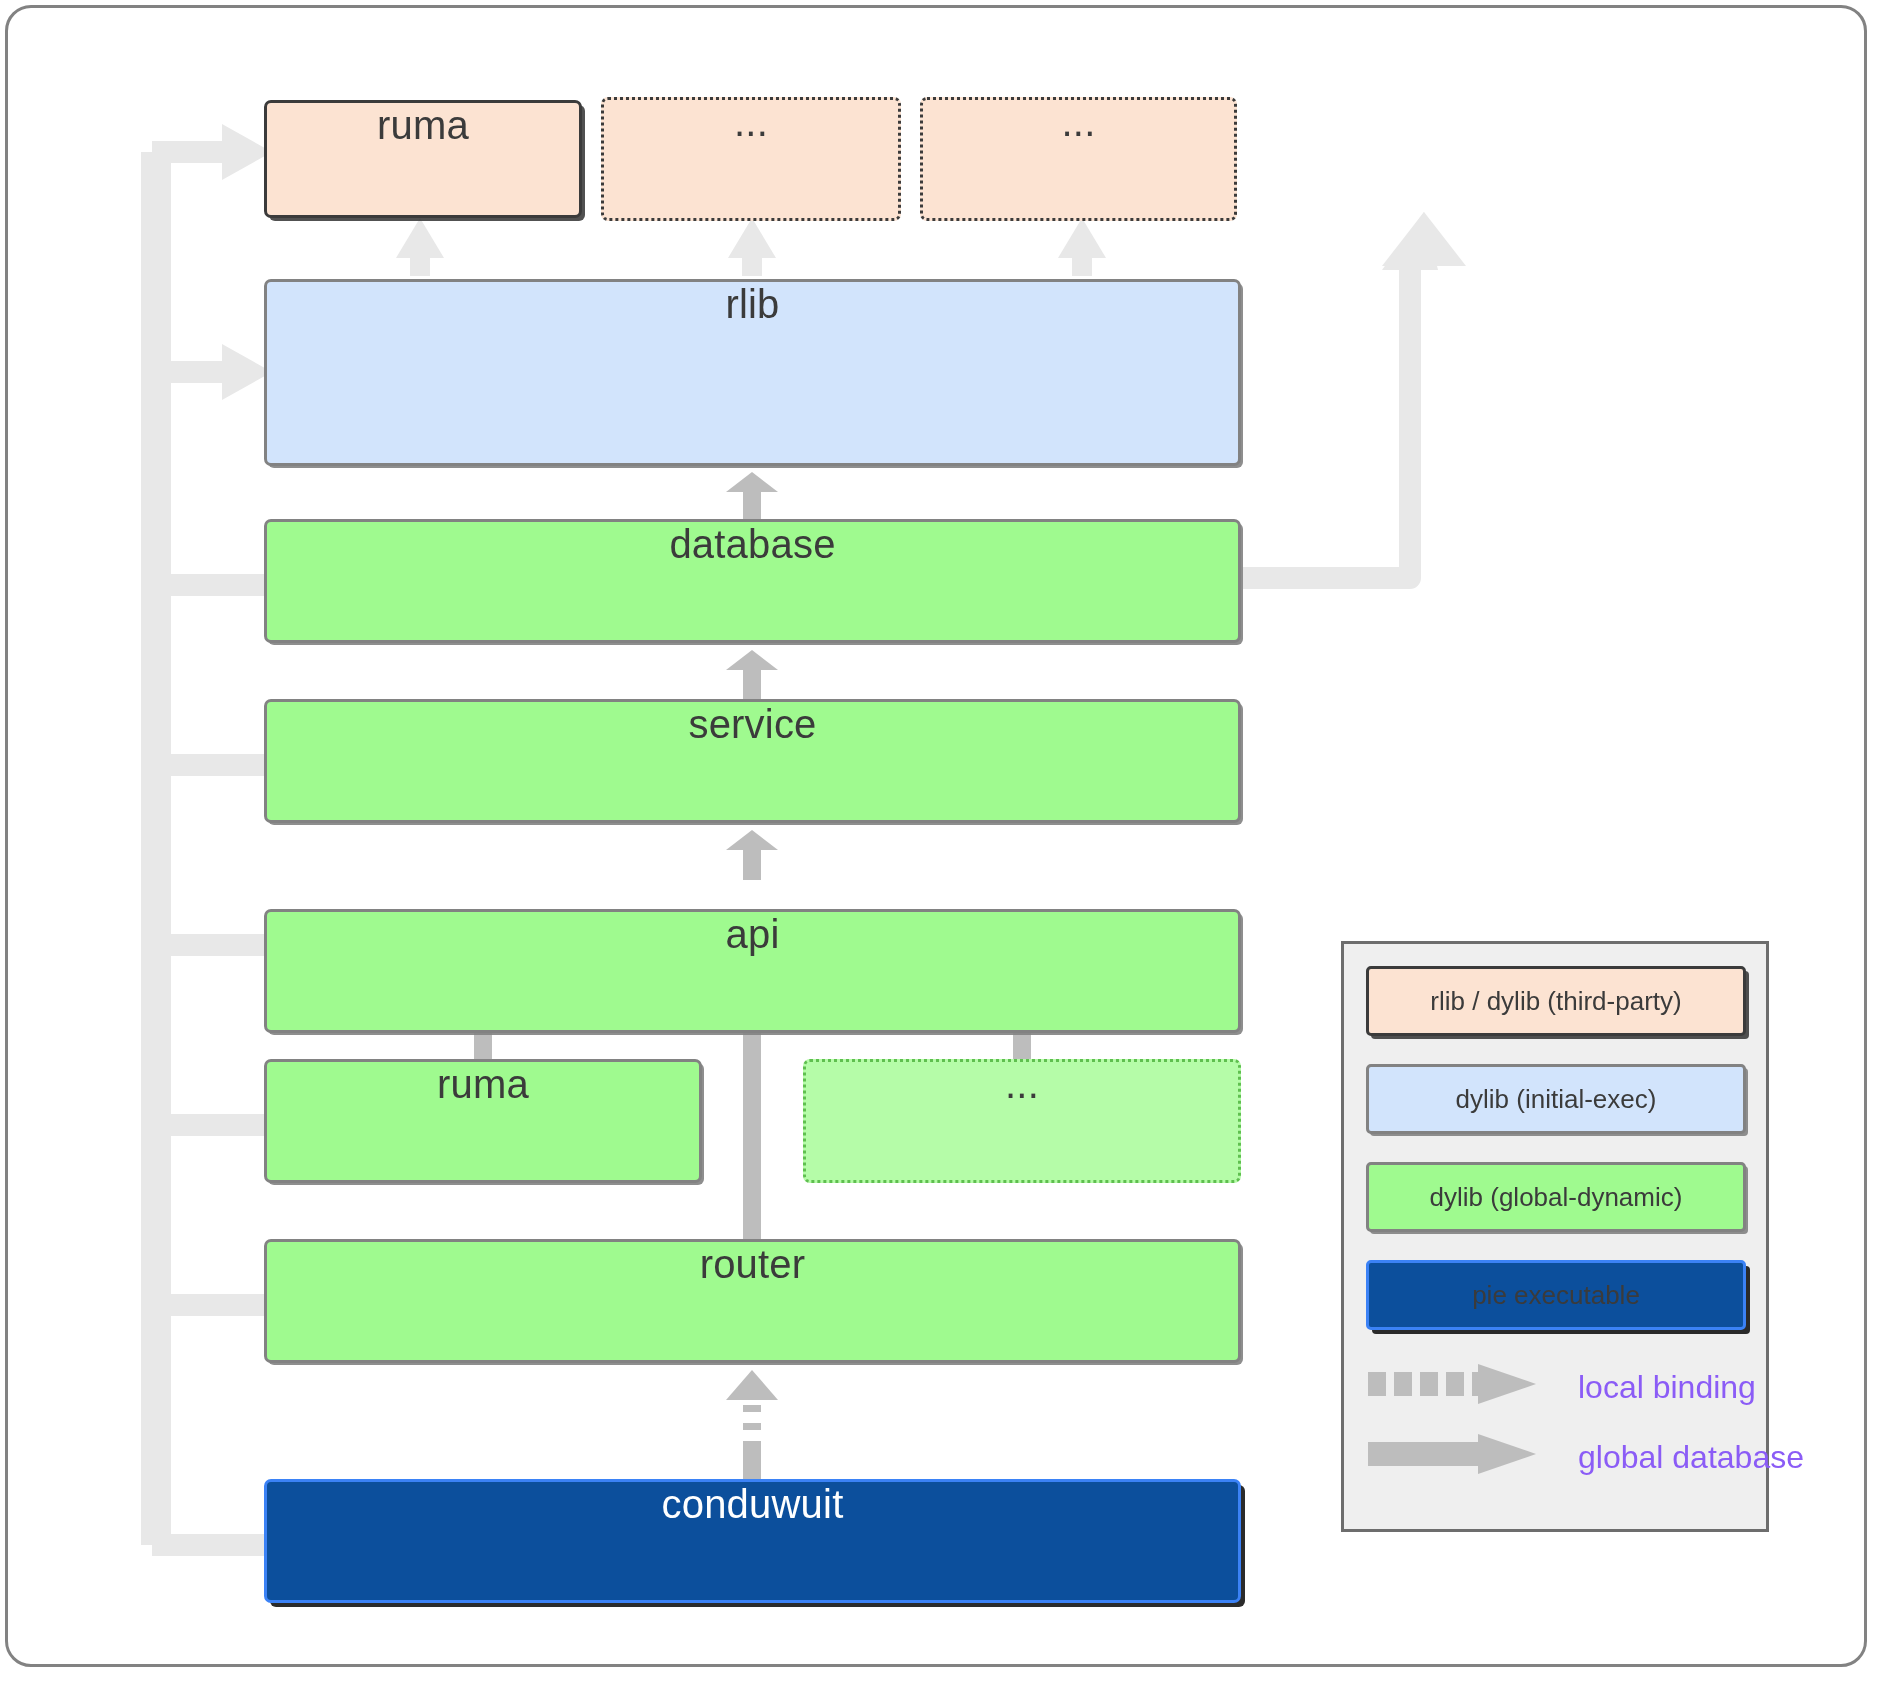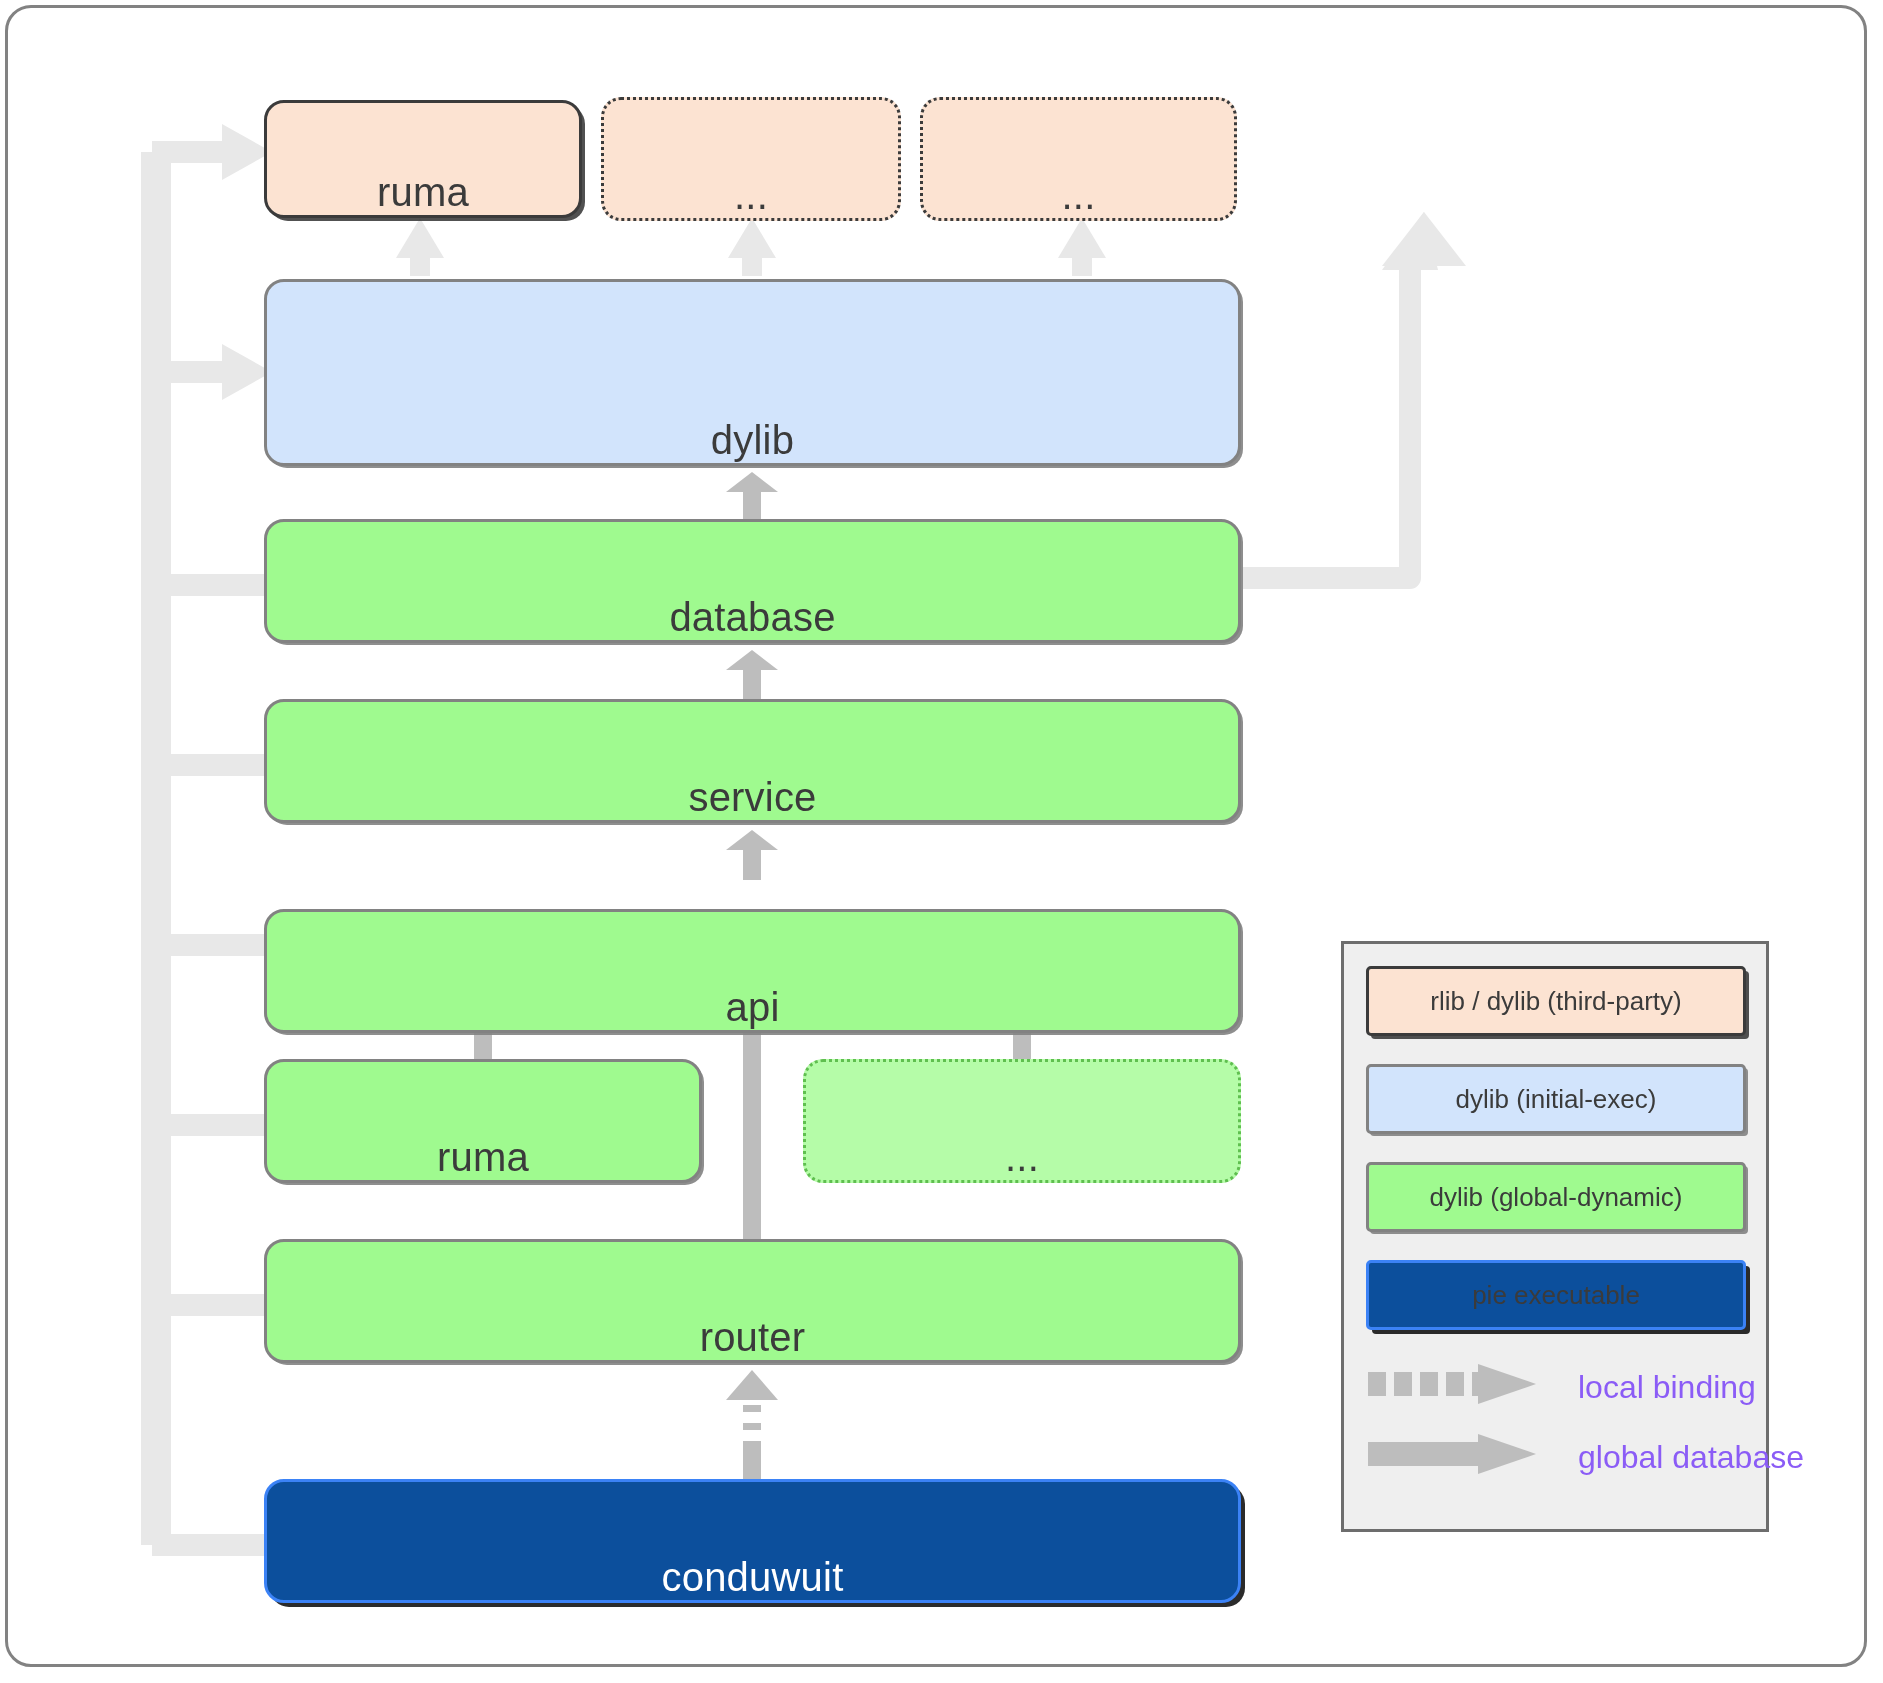--- a/index.html
+++ b/index.html
@@ -33,23 +33,23 @@
     left: 0;
     top: 0;
     width: 1883px;
     height: 1683px;
     pointer-events: none;
   }
   .node {
     position: absolute;
     box-sizing: border-box;
     display: flex;
-    align-items: flex-end;
+    align-items: flex-start;
     justify-content: center;
-    border-radius: 20px;
+    border-radius: 7px;
     font-size: 40px;
     color: #3b3b3b;
     letter-spacing: 0.2px;
   }
   .node .lbl { pointer-events: none; }
 
   
   .n-thirdparty {
     background: #fce3d2;
     border: 3px solid #3b3b3b;
@@ -227,21 +227,21 @@
   <div class="node n-thirdparty-dotted" style="left:601px; top:97px; width:300px; height:124px;">
     <span class="lbl">...</span>
   </div>
 
   <div class="node n-thirdparty-dotted" style="left:920px; top:97px; width:317px; height:124px;">
     <span class="lbl">...</span>
   </div>
 
 
   <div class="node n-initexec" style="left:264px; top:279px; width:977px; height:187px;">
-    <span class="lbl">dylib</span>
+    <span class="lbl">rlib</span>
   </div>
 
   <div class="node n-globaldyn" style="left:264px; top:699px; width:977px; height:124px;">
     <span class="lbl">service</span>
   </div>
 
   <div class="node n-globaldyn" style="left:264px; top:519px; width:977px; height:124px;">
     <span class="lbl">database</span>
   </div>
 

